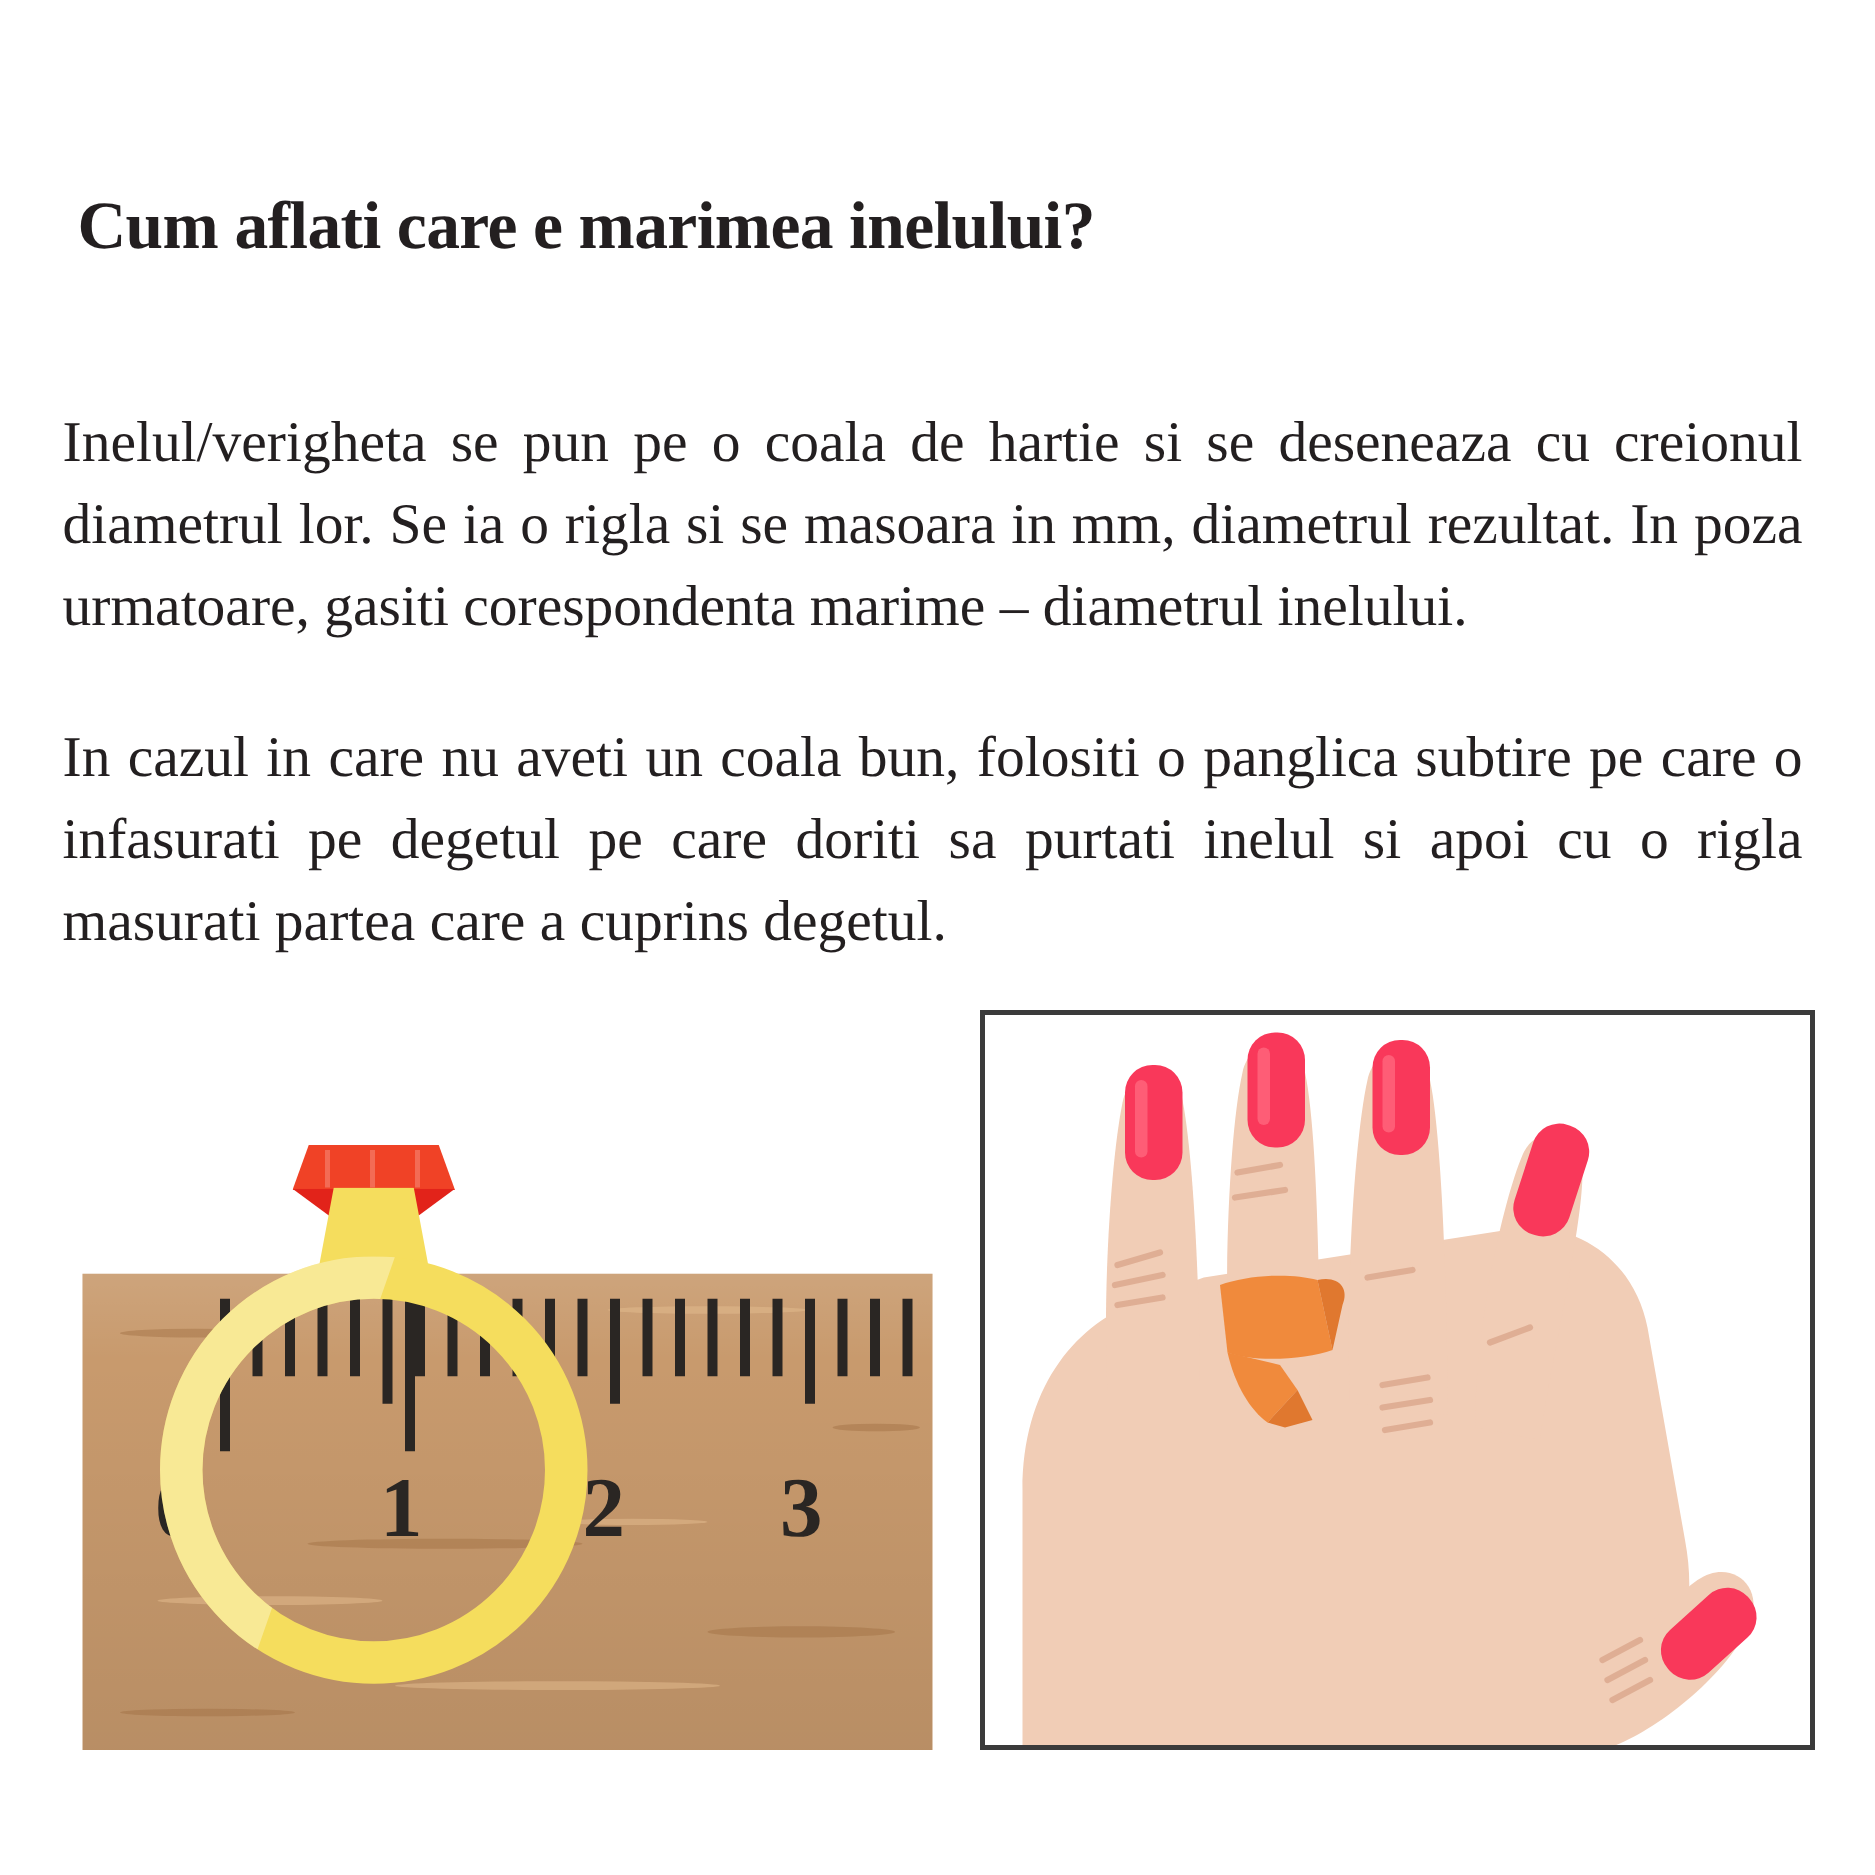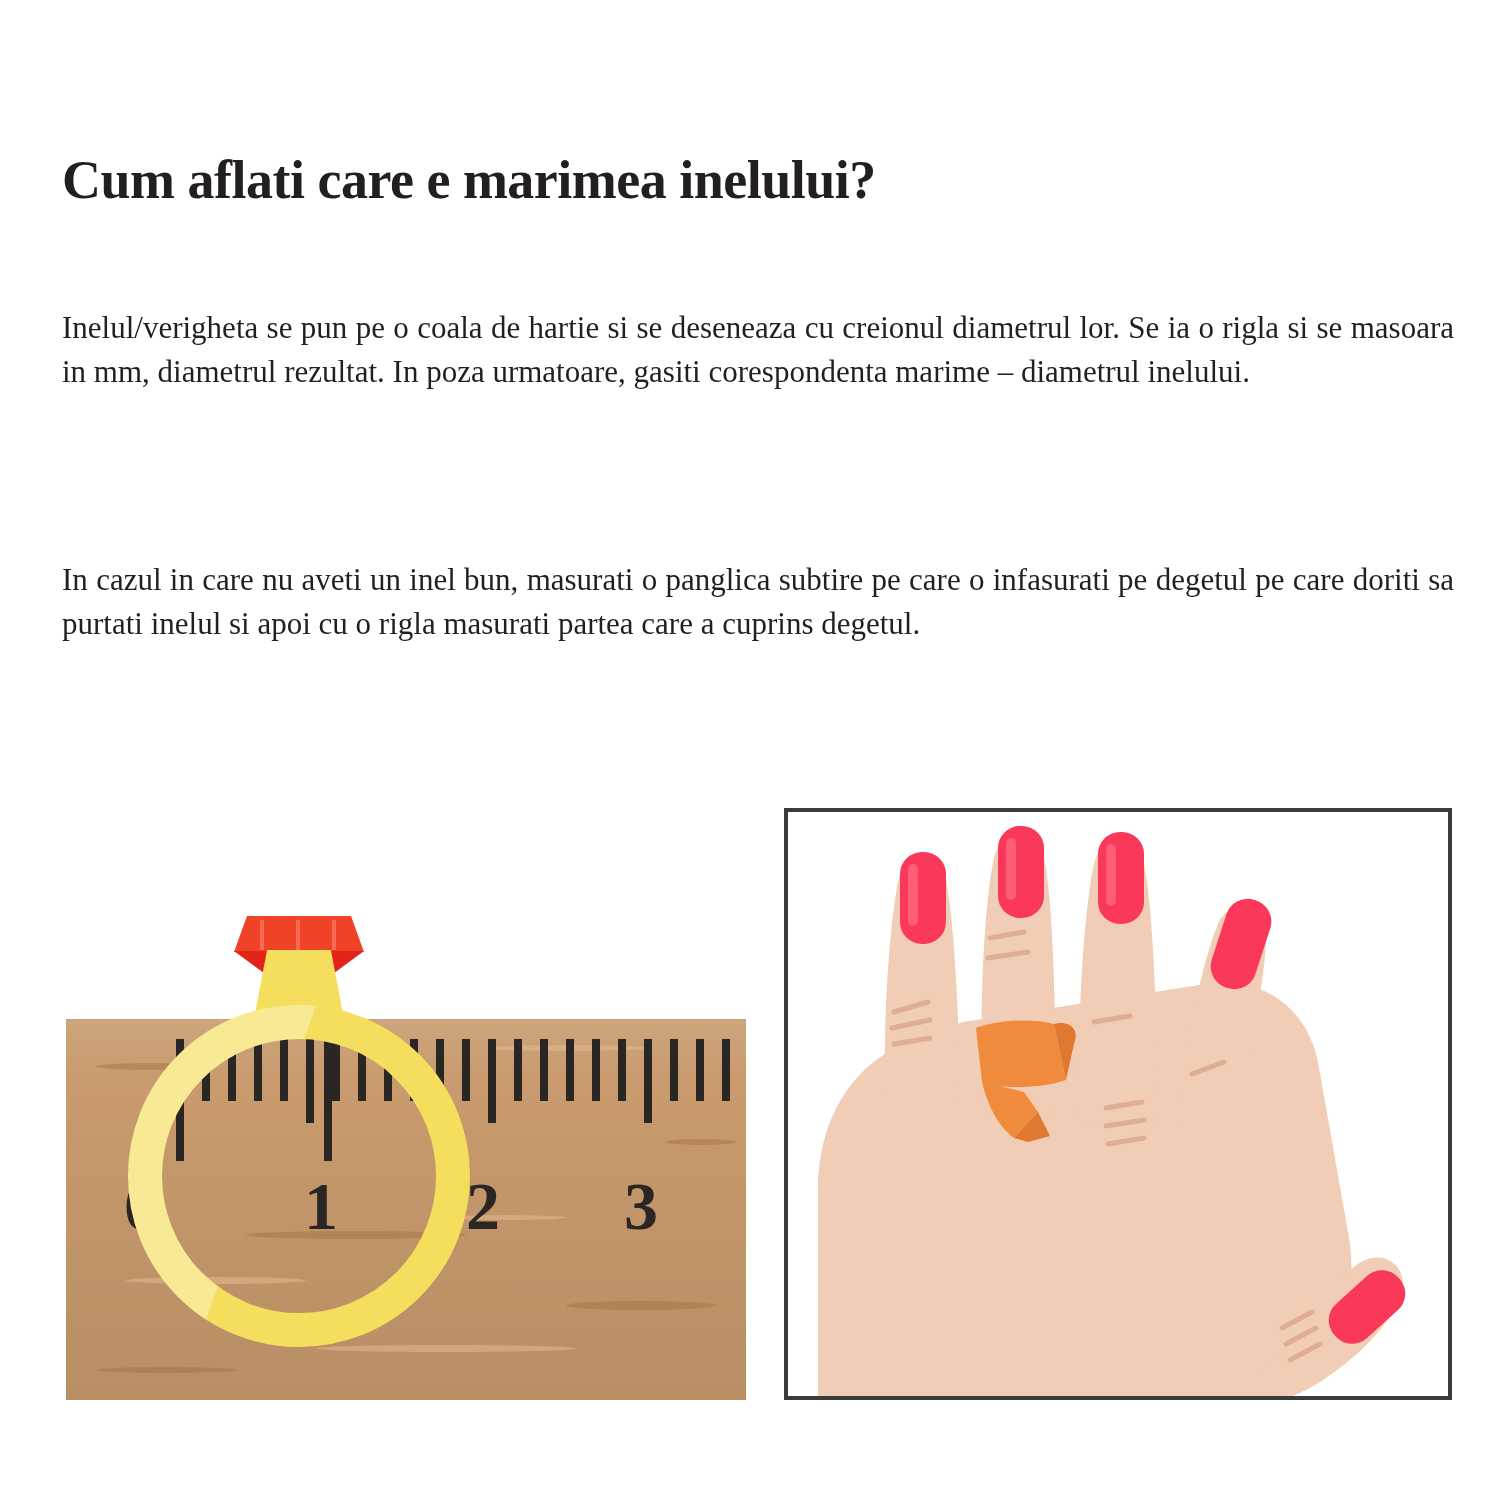--- a/index.html
+++ b/index.html
@@ -28,23 +28,23 @@
     width: 1380px;
     font-size: 54px;
     font-weight: bold;
     letter-spacing: -0.5px;
     line-height: 1.15;
     color: #231f20;
     margin-top: 37px;
   }
   .para {
     position: absolute;
-    left: 62px;
+    left: 50px;
     width: 1392px;
-    font-size: 31px;
+    font-size: 46px;
     line-height: 1.42;
     text-align: justify;
     color: #231f20;
   }
   .para-1 { top: 275px; }
   .para-2 { top: 527px; }
 
   
   .illus {
     position: absolute;
@@ -178,21 +178,21 @@
   .hand-svg { display: block; }
 </style>
 </head>
 <body>
 
 <div class="page">
 
   <h1 class="title">Cum aflati care e marimea inelului?</h1>
 
   <p class="para para-1">Inelul/verigheta se pun pe o coala de hartie si se deseneaza cu creionul diametrul lor. Se ia o rigla si se masoara in mm, diametrul rezultat. In poza urmatoare, gasiti corespondenta marime – diametrul inelului.</p>
-  <p class="para para-2">In cazul in care nu aveti un inel bun, masurati o panglica  subtire pe care o infasurati pe degetul pe care doriti sa purtati inelul  si apoi cu o rigla masurati partea care a cuprins degetul.</p>
+  <p class="para para-2">In cazul in care nu aveti un coala bun, folositi o panglica  subtire pe care o infasurati pe degetul pe care doriti sa purtati inelul  si apoi cu o rigla masurati partea care a cuprins degetul.</p>
 
   <div class="illus">
 
     <div class="ruler-box">
       <div class="wood-grain"></div>
 
       <div class="grain" style="left:30px;  top:44px;  width:120px; height:7px;"></div>
       <div class="grain light" style="left:420px; top:26px;  width:160px; height:6px;"></div>
       <div class="grain" style="left:180px; top:212px; width:220px; height:8px;"></div>
       <div class="grain light" style="left:60px;  top:258px; width:180px; height:7px;"></div>

